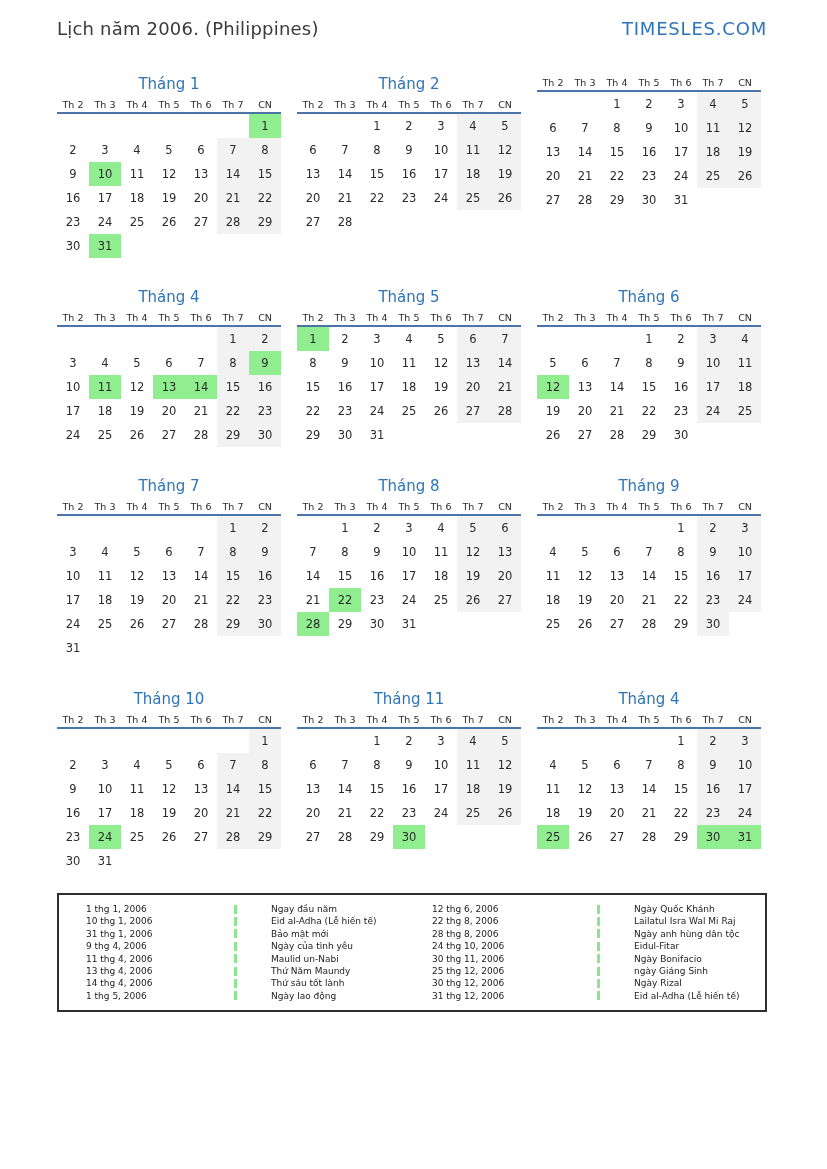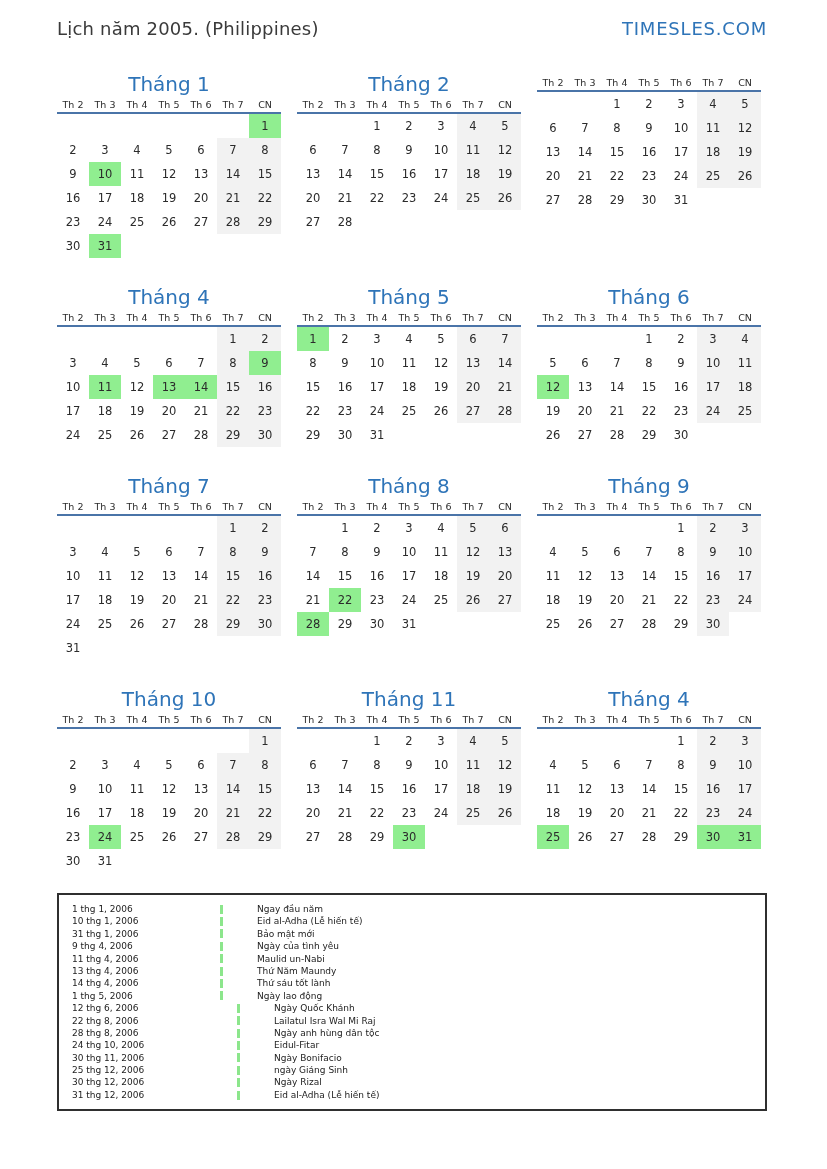--- a/index.html
+++ b/index.html
@@ -10,43 +10,43 @@
     -webkit-font-smoothing:antialiased;
     overflow:hidden;
   }
   .page{box-sizing:border-box;width:827px;height:1169px;padding:18px 60px 0 57px;position:relative;}
   .header{display:flex;justify-content:space-between;align-items:baseline;height:30px;margin-bottom:26px;}
   .page-title{font-size:18px;font-weight:400;color:#3a3a3a;margin:0;letter-spacing:0.2px;}
   .brand{font-size:18px;color:#2e74b8;text-decoration:none;letter-spacing:0.8px;font-weight:400;}
   
   .months{display:grid;grid-template-columns:repeat(3,224px);column-gap:16px;row-gap:29px;align-items:start;justify-content:start;}
   .month{width:224px;}
-  .month-title{height:20px;line-height:20px;text-align:center;font-size:20px;color:#2e74b8;margin-bottom:2px;}
+  .month-title{height:20px;line-height:20px;text-align:center;font-size:15px;color:#2e74b8;margin-bottom:2px;}
   table.month-table{border-collapse:collapse;table-layout:fixed;width:224px;}
   .month-table thead tr{border-bottom:2px solid #4a74a8;}
   .month-table th{width:32px;height:16px;padding:0;font-size:9.5px;font-weight:400;color:#2b2b2b;text-align:center;vertical-align:middle;}
   .month-table td{width:32px;height:24px;padding:0;font-size:11.5px;color:#2b2b2b;text-align:center;vertical-align:middle;}
   td.weekend{background:#f2f2f2;}
   td.holiday{background:#90ee90;}
   
-  .legend{box-sizing:border-box;margin-top:20px;width:710px;border:2px solid #2f2f2f;padding:8px 6px 8px 13px;display:flex;flex-direction:column;}
+  .legend{box-sizing:border-box;margin-top:20px;width:710px;border:2px solid #2f2f2f;padding:8px 6px 8px 27px;display:flex;}
   .legend-col{display:grid;grid-template-columns:148px auto;grid-auto-rows:12.4px;align-content:start;font-size:9px;line-height:12.4px;color:#222;}
   .legend-col.col1{width:346px;}
   .legend-col.col2{flex:1;}
   .legend-col.col2{grid-template-columns:165px auto;}
   .legend-date{white-space:nowrap;}
   .legend-name{white-space:nowrap;display:flex;align-items:center;gap:28px;}
   .legend-marker{display:inline-block;width:3px;height:9px;background:#8ce68c;margin-right:6px;flex:0 0 3px;}
 </style>
 </head>
 <body>
 
 <div class="page">
   <div class="header">
-    <h1 class="page-title">Lịch năm 2005. (Philippines)</h1>
+    <h1 class="page-title">Lịch năm 2006. (Philippines)</h1>
     <a class="brand" href="#">TIMESLES.COM</a>
   </div>
 
   <div class="months" id="months">
       <div class="month">
         <div class="month-title">Tháng 1</div>
         <table class="month-table">
           <thead>
             <tr>
               <th>Th 2</th>

